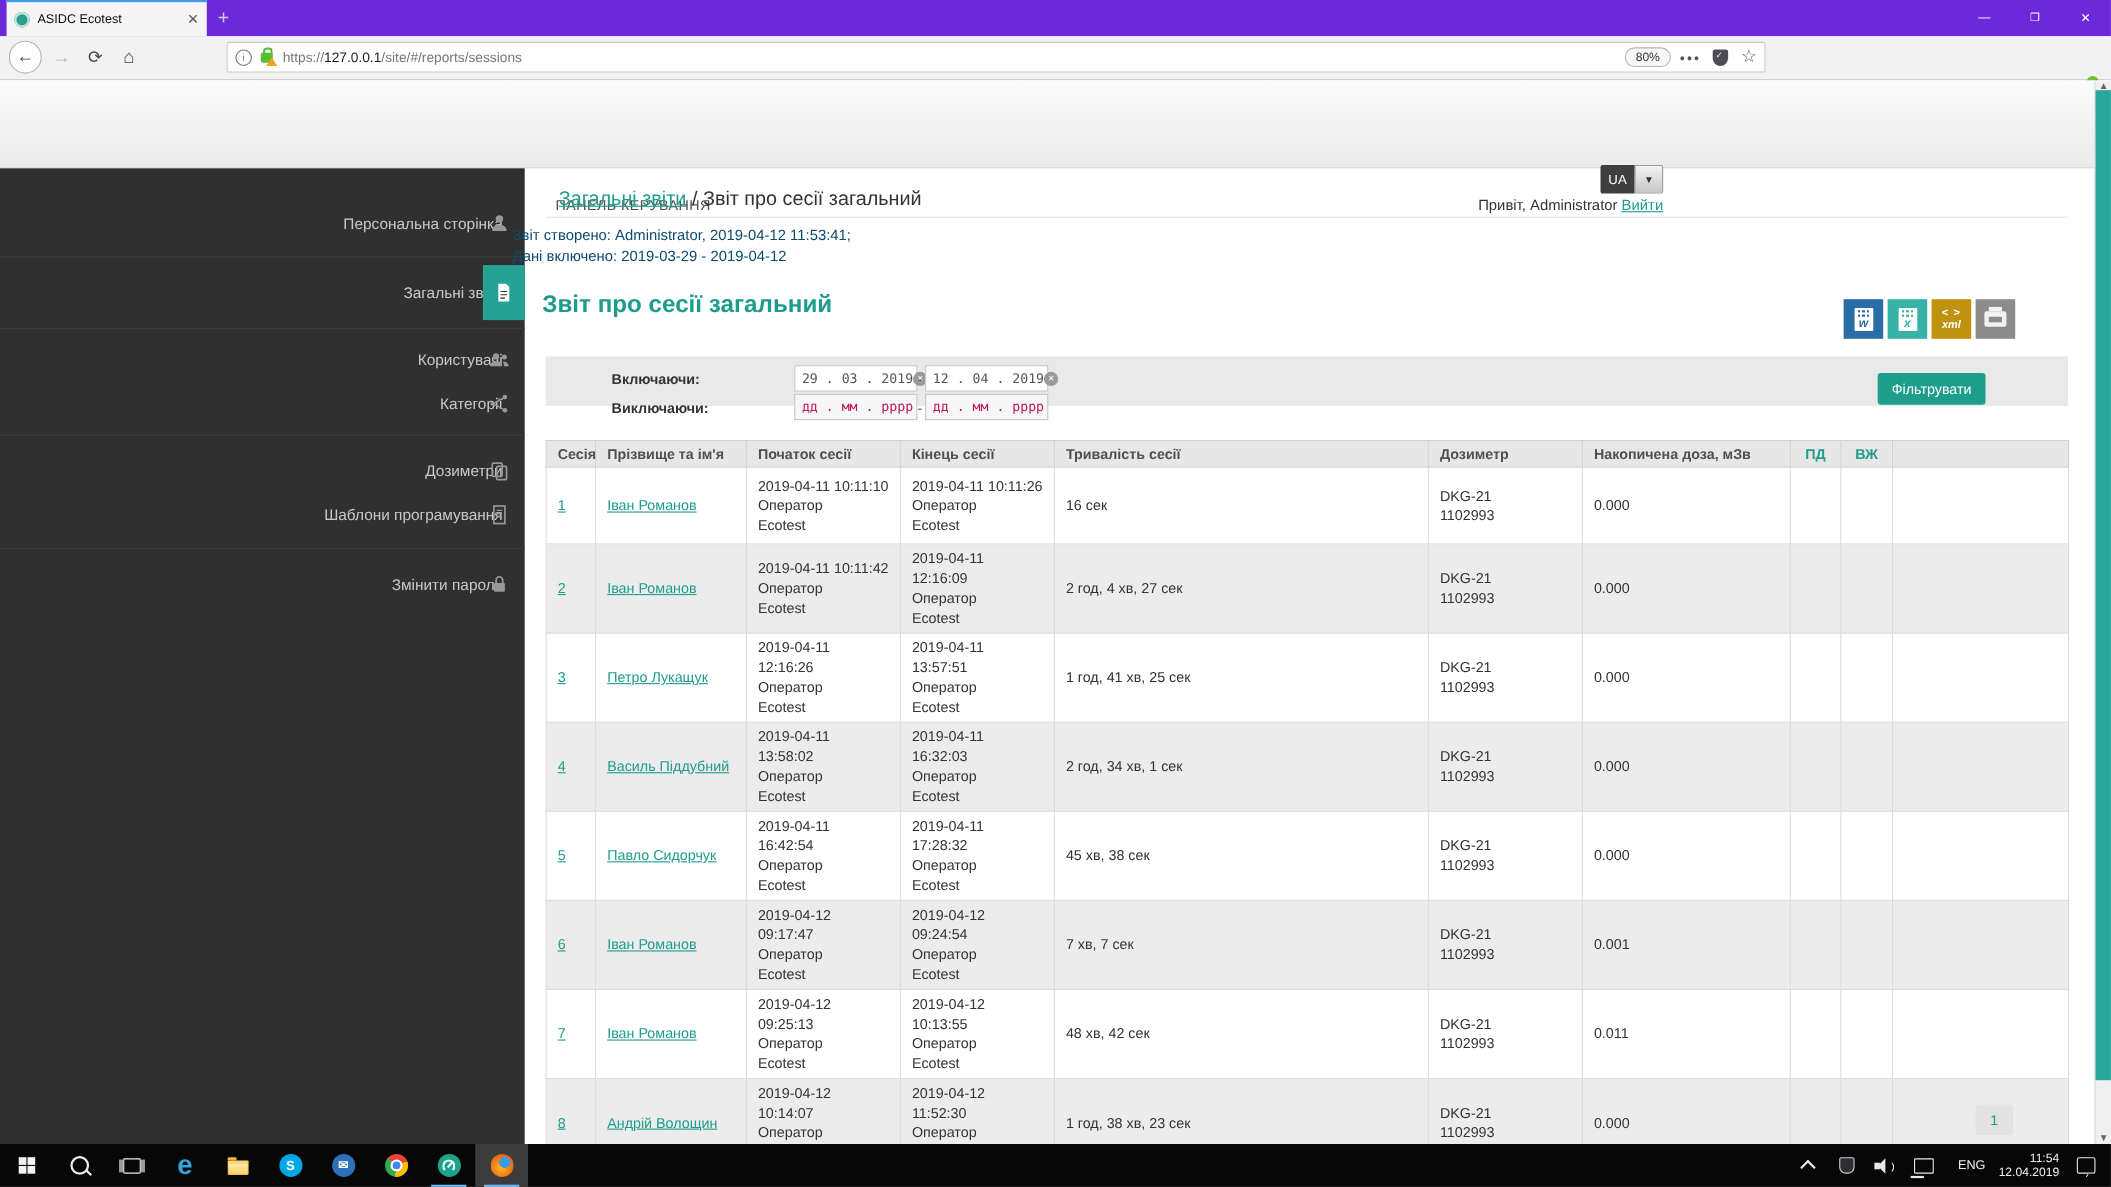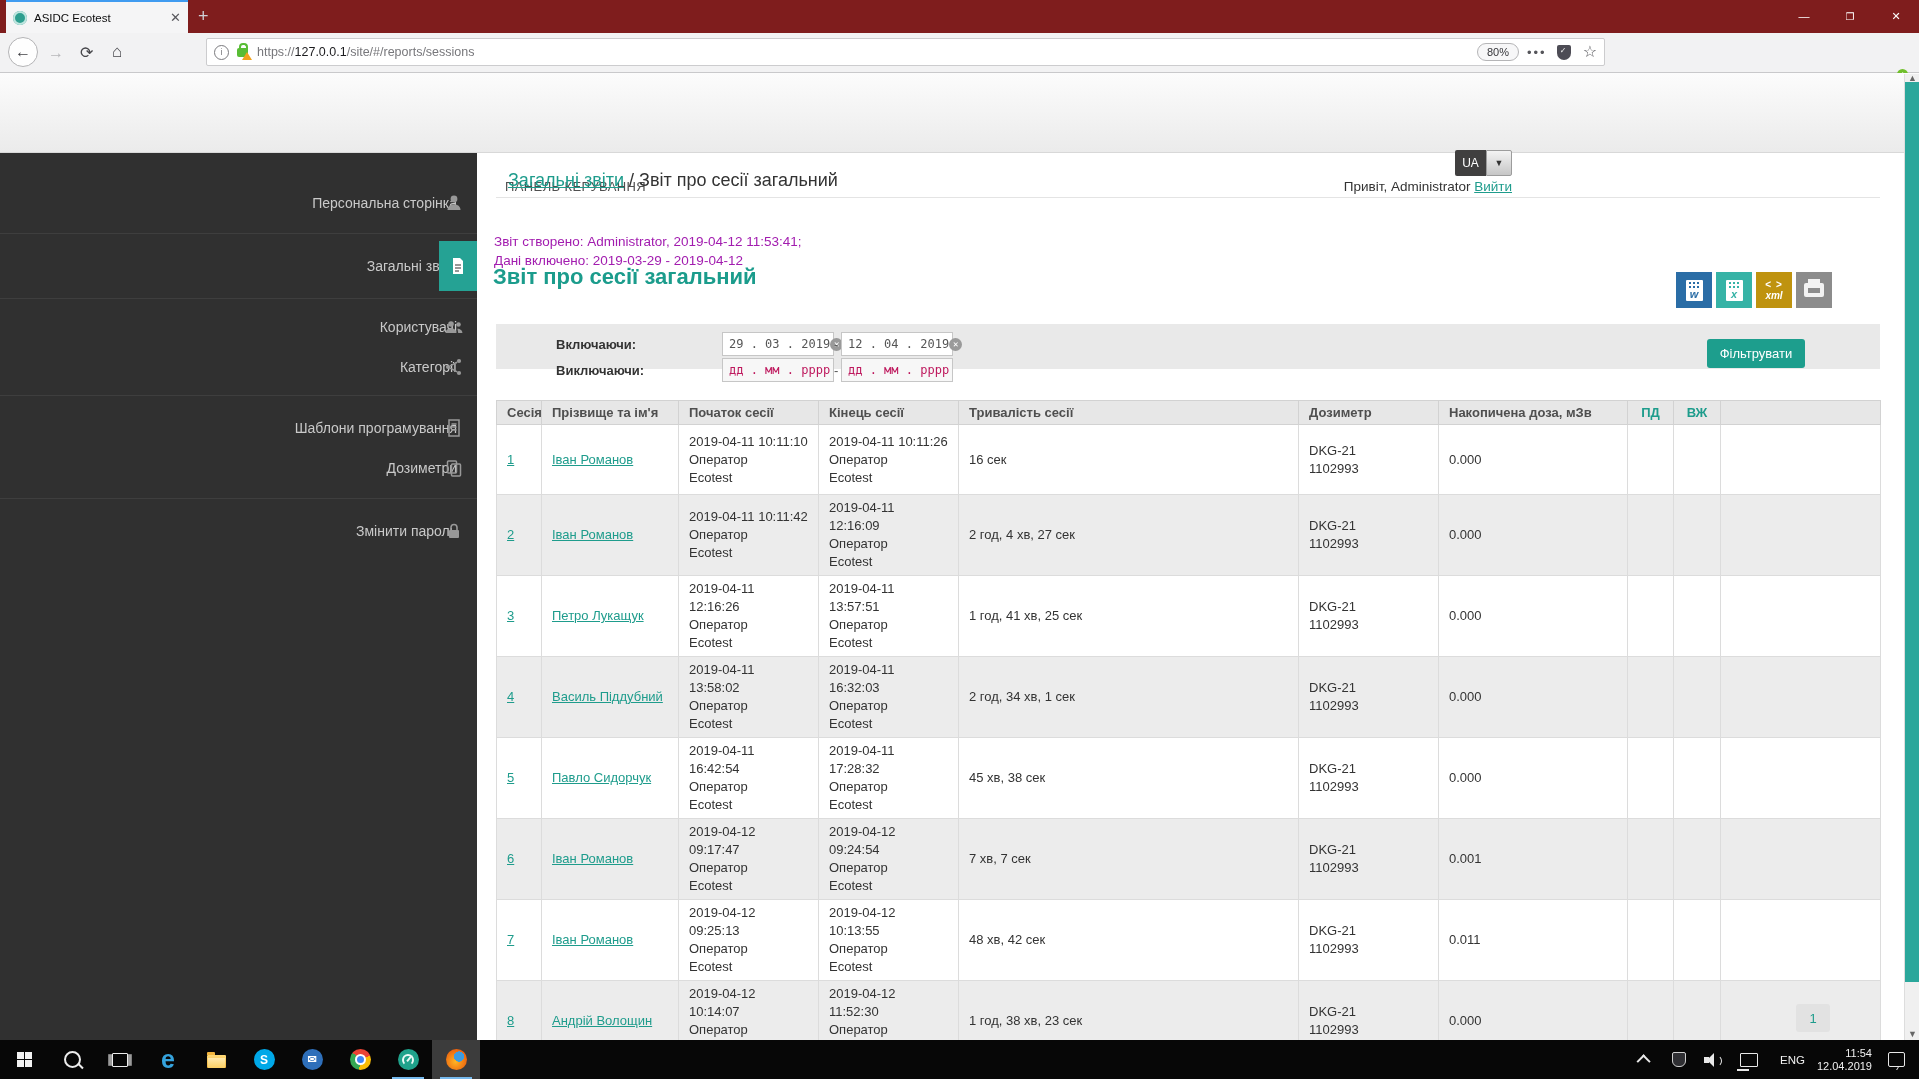--- a/index.html
+++ b/index.html
@@ -1,19 +1,19 @@
 <!DOCTYPE html>
 <html><head>
 <meta charset="utf-8">
 <style>
   html,body{margin:0;padding:0;background:#000;}
   body{width:1919px;height:1079px;overflow:hidden;font-family:"Liberation Sans",sans-serif;}
   #stage{position:relative;width:1919px;height:1079px;background:#fff;}
   
-  .tabbar{position:absolute;left:0;top:0;width:1919px;height:33px;background:#7f1d1d;}
+  .tabbar{position:absolute;left:0;top:0;width:1919px;height:33px;background:#6d28d9;}
   .tab{position:absolute;left:6px;top:0;width:182px;height:33px;background:#f5f5f6;border-top:2px solid #3f9bf0;box-sizing:border-box;display:flex;align-items:center;padding:0 7px;}
   .favicon{width:14px;height:14px;border-radius:50%;background:#2e9e8f;box-shadow:inset 0 0 0 2px #bfe5df;flex:0 0 auto;}
   .tab-title{font-size:11.5px;color:#0c0c0d;flex:1;margin-left:7px;white-space:nowrap;overflow:hidden;}
   .tab-close{color:#57575c;font-size:13px;line-height:13px;cursor:default;}
   .newtab{position:absolute;left:198px;top:7px;color:#cfcfd6;font-size:18px;line-height:18px;font-weight:300;}
   .wc{position:absolute;top:0;height:32px;width:46px;display:flex;align-items:center;justify-content:center;color:#fff;font-size:11px;}
   
   .navbar{position:absolute;left:0;top:33px;width:1919px;height:40px;background:#f2f2f3;border-bottom:1px solid #c9c9cb;box-sizing:border-box;}
   .nav-ic{position:absolute;color:#47474b;font-size:16px;line-height:16px;}
   .back-circle{position:absolute;left:8px;top:4px;width:28px;height:28px;border:1px solid #b4b4b6;border-radius:50%;background:#fefefe;display:flex;align-items:center;justify-content:center;color:#3f3f43;font-size:16px;}
@@ -71,21 +71,21 @@
   .side-group:nth-child(1) .side-item{height:48px;}
   .side-group:nth-child(2) .side-item{height:60px;}
   .side-ic{position:absolute;right:13px;top:50%;margin-top:-10px;width:20px;height:20px;color:#989898;}
   .side-ic svg{width:20px;height:20px;display:block;}
   .side-item.active .side-ic{position:static;margin:0;color:#fff;}
   .abox{position:absolute;right:0;top:50%;margin-top:-25px;width:38px;height:50px;background:#25a294;display:flex;align-items:center;justify-content:center;}
   
   .breadcrumb{position:absolute;left:508px;top:170px;font-size:18px;color:#333;}
   .breadcrumb a{color:#1e9c8c;}
   .rule{position:absolute;left:496px;top:197px;width:1384px;height:1px;background:#e4e4e4;}
-  .meta{position:absolute;left:494px;font-size:13.5px;color:#a21caf;margin-top:28px;}
+  .meta{position:absolute;left:466px;font-size:13.5px;color:#0c4a6e;}
   .h1{position:absolute;left:493px;top:264px;font-size:22px;font-weight:600;color:#1b9c8c;}
   .exports{position:absolute;left:1676px;top:272px;display:flex;gap:4px;}
   .exp{width:36px;height:36px;display:flex;flex-direction:column;align-items:center;justify-content:center;color:#fff;cursor:pointer;}
   .exp .page{width:17px;height:21px;background:#fff;border-radius:1px;display:flex;flex-direction:column;align-items:center;padding-top:2px;box-sizing:border-box;}
   .exp .page .dots3{width:11px;height:6px;background:
     repeating-linear-gradient(90deg,currentColor 0 2px,transparent 2px 4px) 0 0/11px 2px no-repeat,
     repeating-linear-gradient(90deg,currentColor 0 2px,transparent 2px 4px) 0 4px/11px 2px no-repeat;}
   .exp .page .ltr{font-size:11px;font-weight:bold;font-style:italic;line-height:12px;}
   .exp-word{background:#2a6da6;}.exp-word .page{color:#2a6da6;}
   .exp-excel{background:#36b3a6;}.exp-excel .page{color:#36b3a6;}
@@ -263,34 +263,34 @@
               <circle cx="4" cy="10" r="2.1"></circle>
               <circle cx="15" cy="4" r="2.1"></circle>
               <circle cx="15" cy="16" r="2.1"></circle>
               <path d="M5.8 9.1l7.4-4M5.8 10.9l7.4 4" stroke="currentColor" stroke-width="1.4" fill="none"></path>
             </svg>
           </span>
         </div>
       </div>
       <div class="side-group">
         <div class="side-item">
+          <span>Дозиметри</span>
+          <span class="side-ic">
+            <svg viewBox="0 0 20 20" fill="currentColor">
+              <rect x="3.5" y="3" width="9" height="12" rx="1" fill="none" stroke="currentColor" stroke-width="1.5"></rect>
+              <rect x="7.5" y="6" width="9" height="12" rx="1" fill="none" stroke="currentColor" stroke-width="1.5"></rect>
+            </svg>
+          </span>
+        </div>
+        <div class="side-item">
           <span>Шаблони програмування</span>
           <span class="side-ic">
             <svg viewBox="0 0 20 20" fill="currentColor">
               <rect x="5" y="2" width="10" height="16" fill="none" stroke="currentColor" stroke-width="1.5"></rect>
               <path d="M7.5 6h5M7.5 9h5M7.5 12h5" stroke="currentColor" stroke-width="1.3" fill="none"></path>
-            </svg>
-          </span>
-        </div>
-        <div class="side-item">
-          <span>Дозиметри</span>
-          <span class="side-ic">
-            <svg viewBox="0 0 20 20" fill="currentColor">
-              <rect x="3.5" y="3" width="9" height="12" rx="1" fill="none" stroke="currentColor" stroke-width="1.5"></rect>
-              <rect x="7.5" y="6" width="9" height="12" rx="1" fill="none" stroke="currentColor" stroke-width="1.5"></rect>
             </svg>
           </span>
         </div>
       </div>
       <div class="side-group">
         <div class="side-item">
           <span>Змінити пароль</span>
           <span class="side-ic">
             <svg viewBox="0 0 20 20" fill="currentColor">
               <rect x="5" y="9" width="10" height="8" rx="1"></rect>

